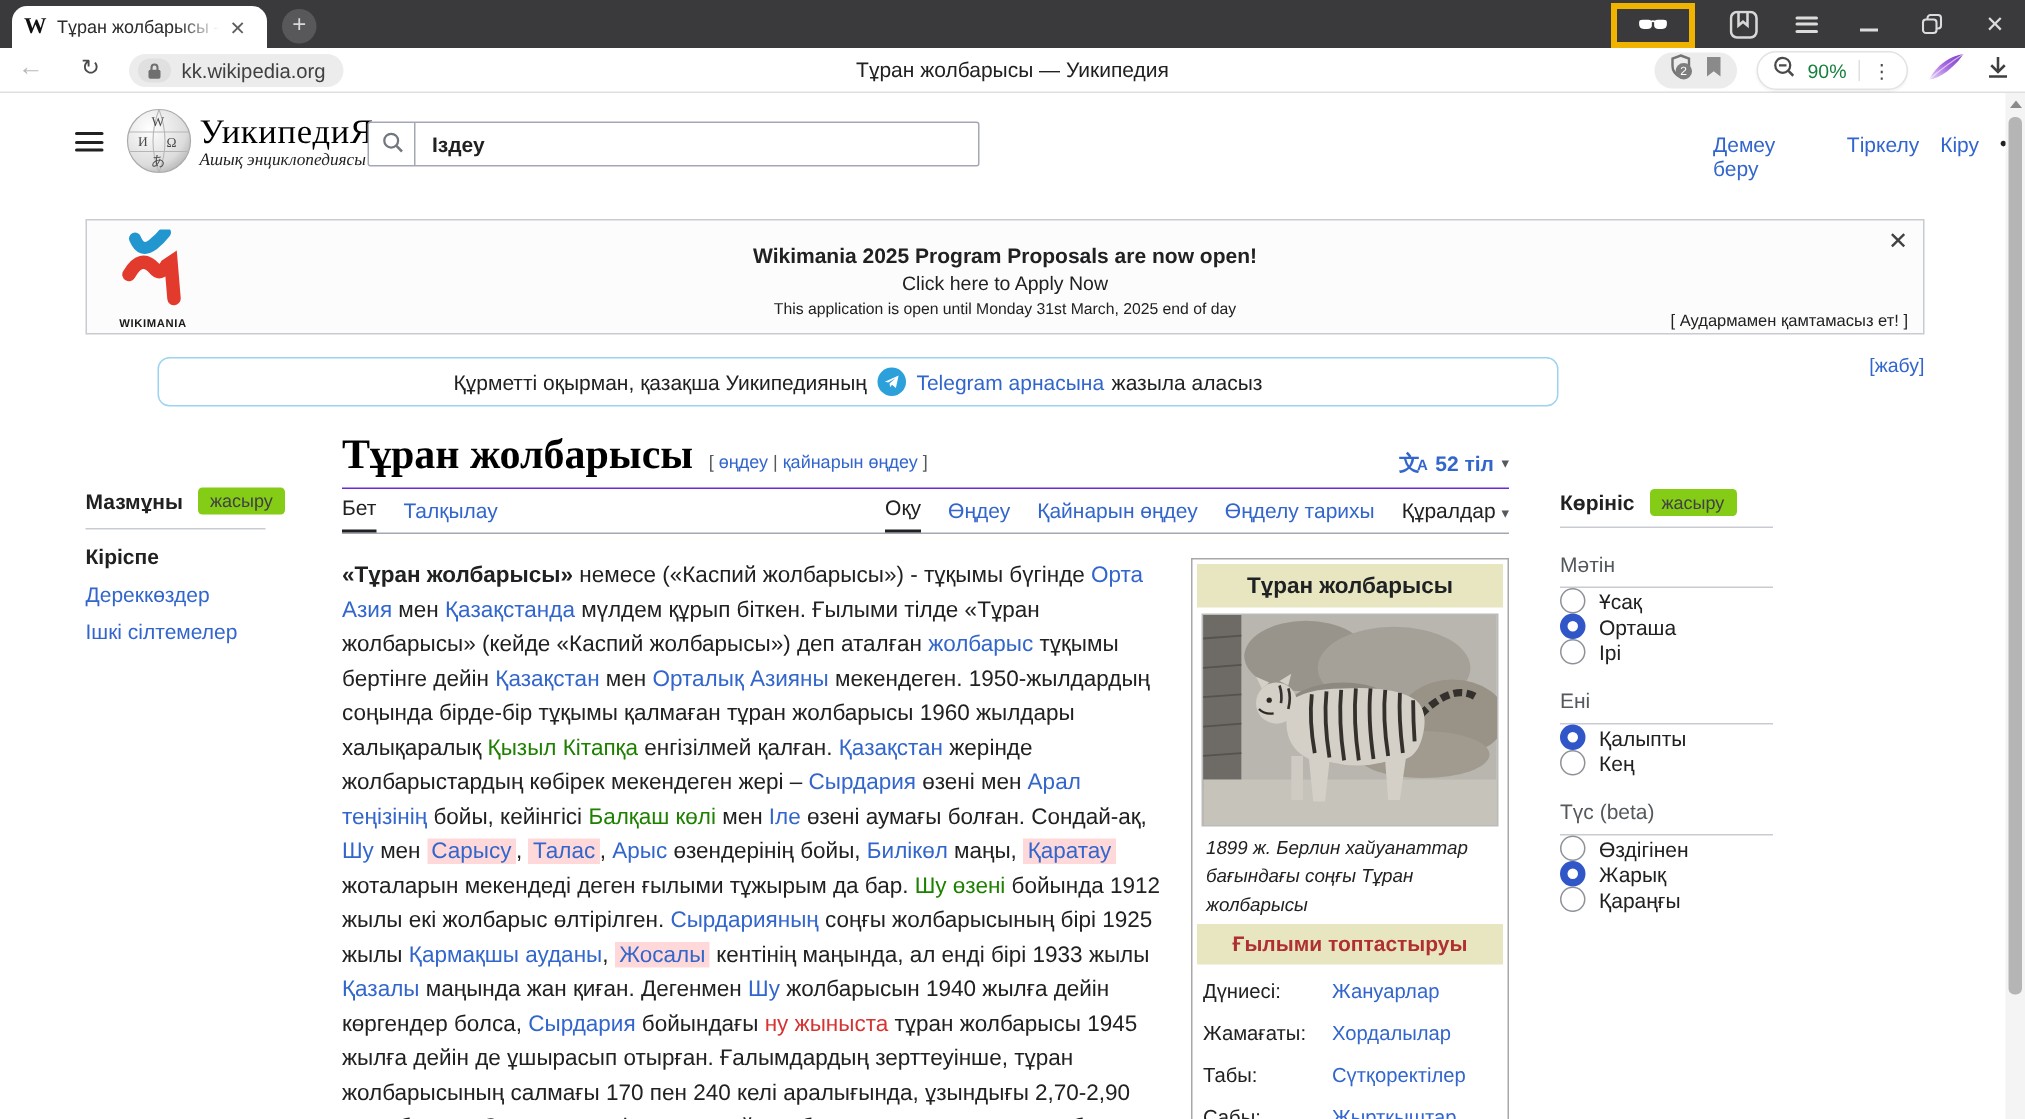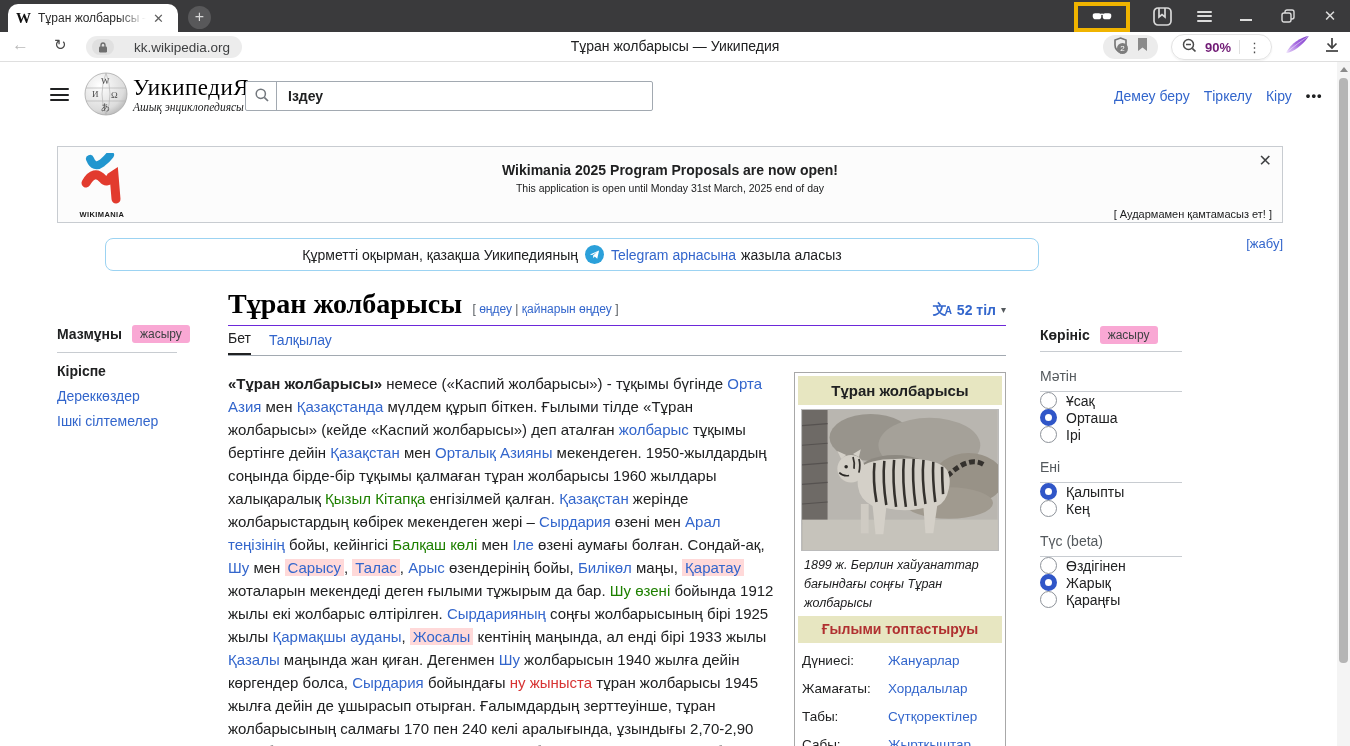--- a/index.html
+++ b/index.html
@@ -26,33 +26,33 @@
   .menu-lines i { height:2px; background:#dcdcdc; border-radius:1px; }
   .min-glyph { width:12px; height:2px; background:#dcdcdc; margin-top:8px; }
   .close-glyph { color:#dcdcdc; font-size:15px; }
 
   
   .addressbar { position:absolute; top:32px; left:0; width:100%; height:30px; background:#fff;
                 border-bottom:1px solid #dfdfdf; }
   .nav-back { position:absolute; left:12px; top:3px; font-size:17px; color:#b9b9b9; }
   .nav-reload { position:absolute; left:54px; top:4px; font-size:15px; color:#4a4a4a; }
   .url-pill { position:absolute; left:86px; top:4px; height:22px; background:#ececec; border-radius:11px;
-              display:flex; align-items:center; padding:0 12px 0 6px; gap:20px; }
+              display:flex; align-items:center; padding:0 12px 0 6px; gap:7px; }
   .lock-chip { width:22px; height:16px; background:#e0e0e0; border-radius:8px;
                display:flex; align-items:center; justify-content:center; }
   .url-text { font-size:13.5px; color:#3f4042; }
   .addr-title { position:absolute; left:0; right:0; top:6px; text-align:center; font-size:14px; color:#202122; }
   .addr-right { position:absolute; right:10px; top:2px; height:26px; display:flex; align-items:center; gap:13px; }
   .ext-pill { height:24px; background:#ececec; border-radius:12px; display:flex; align-items:center;
               gap:9px; padding:0 10px; }
   .ext-badge { position:absolute; margin-left:8px; margin-top:10px; width:11px; height:11px; border-radius:50%;
                background:#7d7d7d; color:#fff; font-size:8px; line-height:11px; text-align:center; }
   .zoom-pill { height:26px; border:1px solid #e2e2e2; border-radius:13px; display:flex; align-items:center;
                gap:8px; padding:0 10px; box-shadow:0 1px 2px rgba(0,0,0,0.06); }
-  .zoom-text { font-size:13px; color:#701a75;font-weight:bold; }
+  .zoom-text { font-size:13px; color:#15803d; }
   .zoom-sep { width:1px; height:14px; background:#e0e0e0; }
   .dots-v { font-size:13px; color:#4a4a4a; }
 
   
   .page { position:absolute; top:62px; left:0; width:1350px; height:684px; background:#fff; }
 
   
   .scrollbar { position:absolute; right:0; top:0; width:13px; height:684px; background:#f4f4f4; }
   .sb-arrow { position:absolute; top:5px; left:3px; width:0; height:0;
               border-left:4px solid transparent; border-right:4px solid transparent;
@@ -68,21 +68,21 @@
   .wordmark .wm-t { font-size:23px; color:#000; letter-spacing:0.5px; }
   .wordmark .wm-s { font-size:11.5px; font-style:italic; color:#202122; margin-top:0px; }
   .searchbox { position:absolute; left:245px; top:19px; width:408px; height:30px; border:1px solid #a2a9b1;
                border-radius:2px; display:flex; align-items:center; background:#fff; }
   .searchbox .s-icon { padding:0 7px 0 9px; color:#72777d; font-size:14px; }
   .searchbox input { border:none; outline:none; flex:1; font-size:14px; color:#202122;
                      font-family:"Liberation Sans", sans-serif; }
   .searchbox input::placeholder { color:#8a9097; }
   .search-btn { height:100%; border-left:1px solid #a2a9b1; padding:0 11px; font-weight:bold; font-size:14px;
                 color:#202122; display:flex; align-items:center; background:#fff; }
-  .hdr-links { position:absolute; left:1114px; top:26px; display:flex; gap:14px; font-size:14px; }
+  .hdr-links { position:absolute; left:1142px; top:26px; display:flex; gap:14px; font-size:14px; }
   .hdr-links a { color:#3366cc; text-decoration:none; }
   .hdr-more { color:#202122; font-weight:bold; letter-spacing:1px; font-size:13px; }
 
   
   .banner { position:absolute; left:57px; top:84px; width:1226px; height:77px; background:#fcfcfc;
             border:1px solid #c8ccd1; }
   .banner-logo { position:absolute; left:16px; top:6px; width:56px; text-align:center; }
   .banner-logo .bl-name { font-size:7.5px; font-weight:bold; color:#1a1a1a; letter-spacing:0.4px; margin-top:1px; }
   .banner-center { position:absolute; left:0; right:0; top:15px; text-align:center; color:#202122; }
   .bc1 { font-size:14px; font-weight:bold; }
@@ -97,21 +97,21 @@
                border-radius:8px; background:#fff; display:flex; align-items:center; justify-content:center;
                gap:5px; font-size:14px; color:#202122; }
   .tg-link { color:#3366cc; }
   .tg-icon { width:19px; height:19px; border-radius:50%; background:#2ba0da; display:inline-flex;
              align-items:center; justify-content:center; margin:0 2px; }
 
   
   .toc { position:absolute; left:57px; top:263px; width:150px; font-size:14px; }
   .toc-head { display:flex; align-items:center; gap:10px; }
   .toc-title { font-weight:bold; color:#202122; }
-  .pill-btn { background:#f9a8d4; color:#404244; font-size:12px; padding:2px 8px; border-radius:3px; }
+  .pill-btn { background:#84cc16; color:#404244; font-size:12px; padding:2px 8px; border-radius:3px; }
   .toc hr { border:none; border-top:1px solid #c8ccd1; margin:9px 0 10px 0; width:120px; }
   .toc-item { margin-bottom:9px; }
   .toc-current { font-weight:bold; color:#202122; }
   .toc-link { color:#3366cc; }
 
   
   .content { position:absolute; left:228px; top:226px; width:778px; }
   .title-row { position:relative; border-bottom:1px solid #6d28d9; padding-bottom:5px; }
   .art-title { font-family:"Liberation Serif", serif; font-size:28px; color:#000; display:inline; }
   .edit-links { font-size:12px; margin-left:6px; color:#54595d; }
@@ -325,20 +325,21 @@
     <div class="banner">
       <div class="banner-logo">
         <svg width="52" height="52" viewBox="0 0 52 52">
           <path d="M14 6 Q18 16 26 10 Q31 6 34 2" stroke="#2196cf" stroke-width="8" fill="none" stroke-linecap="round"></path>
           <path d="M10 30 Q18 16 27 26 Q31 31 35 24 L38 22 L40 46" stroke="#e23b2e" stroke-width="9" fill="none" stroke-linecap="round"></path>
         </svg>
         <div class="bl-name">WIKIMANIA</div>
       </div>
       <div class="banner-center">
         <div class="bc1">Wikimania 2025 Program Proposals are now open!</div>
+        <div class="bc2">Click here to Apply Now</div>
         <div class="bc3">This application is open until Monday 31st March, 2025 end of day</div>
       </div>
       <div class="banner-note">[ Аудармамен қамтамасыз ет! ]</div>
       <div class="banner-close">✕</div>
     </div>
     <a class="zhabu">[жабу]</a>
 
     <div class="tg-banner">
       <span>Құрметті оқырман, қазақша Уикипедияның</span>
       <span class="tg-icon">
@@ -370,20 +371,27 @@
         <span class="langs">
           <span><span class="lang-zh">文</span><span class="lang-a">A</span></span>
           <span class="lang-count">52 тіл</span>
           <span class="chev">▾</span>
         </span>
       </div>
       <div class="tabs-row">
         <div class="tabs-left">
           <span class="tab-item tab-active">Бет</span>
           <span class="tab-item">Талқылау</span>
+        </div>
+        <div class="tabs-right">
+          <span class="tab-item tab-active">Оқу</span>
+          <span class="tab-item">Өңдеу</span>
+          <span class="tab-item">Қайнарын өңдеу</span>
+          <span class="tab-item">Өңделу тарихы</span>
+          <span class="tab-item tab-plain"><span>Құралдар</span> <span class="chev">▾</span></span>
         </div>
       </div>
 
       <div class="body-wrap">
 
         <div class="infobox">
           <div class="ib-title">Тұран жолбарысы</div>
           <svg class="ib-photo" width="198" height="142" viewBox="0 0 200 143">
             <rect width="200" height="143" fill="#b9b6b0"></rect>
             <rect x="0" y="0" width="26" height="143" fill="#6e6a66"></rect>

